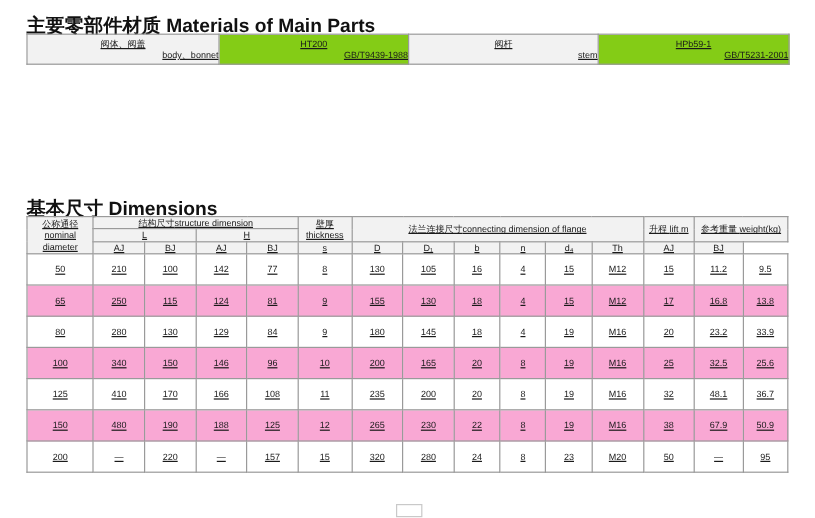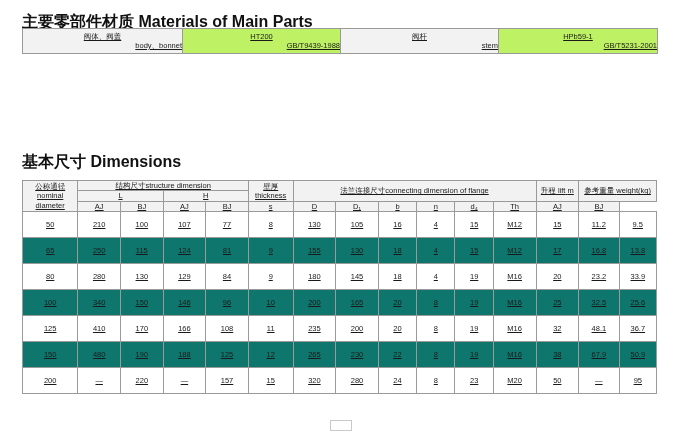--- a/index.html
+++ b/index.html
@@ -26,21 +26,21 @@
     letter-spacing: 0px;
   }
   #materials-title {
     position: absolute;
     left: 22px;
     top: 12px;
   }
   #dimensions-title {
     position: absolute;
     left: 22px;
-    top: 152px;
+    top: 164px;
   }
   table {
     border-collapse: collapse;
     table-layout: fixed;
     text-decoration: underline;
   }
   td, th {
     border: 1px solid #9a9a9a;
     font-size: 7.5px;
     font-weight: normal;
@@ -55,21 +55,21 @@
     position: absolute;
     left: 22px;
     top: 28px;
     width: 635px;
   }
   #materials-table td {
     height: 24px;
     background: #f2f2f2;
   }
   #materials-table td.val {
-    background: #bef264;
+    background: #84cc16;
   }
   .cell-two-line .l1 {
     display: block;
   }
   .cell-two-line .l2 {
     display: block;
     text-align: right;
   }
   
   #dimensions-table {
@@ -80,21 +80,21 @@
   }
   #dimensions-table th {
     background: #f2f2f2;
     font-weight: normal;
   }
   #dimensions-table td {
     background: #ffffff;
     height: 25px;
   }
   #dimensions-table tr.shaded td {
-    background: #0f766e;
+    background: #f9a8d4;
   }
   .hdr-tall {
     height: 30px;
   }
   .footer-mark {
     position: absolute;
     left: 330px;
     top: 420px;
     width: 20px;
     height: 9px;
@@ -209,21 +209,21 @@
         <th>Th</th>
         <th>AJ</th>
         <th>BJ</th>
       </tr>
     </thead>
     <tbody>
       <tr>
         <td>50</td>
         <td>210</td>
         <td>100</td>
-        <td>107</td>
+        <td>142</td>
         <td>77</td>
         <td>8</td>
         <td>130</td>
         <td>105</td>
         <td>16</td>
         <td>4</td>
         <td>15</td>
         <td>M12</td>
         <td>15</td>
         <td>11.2</td>

